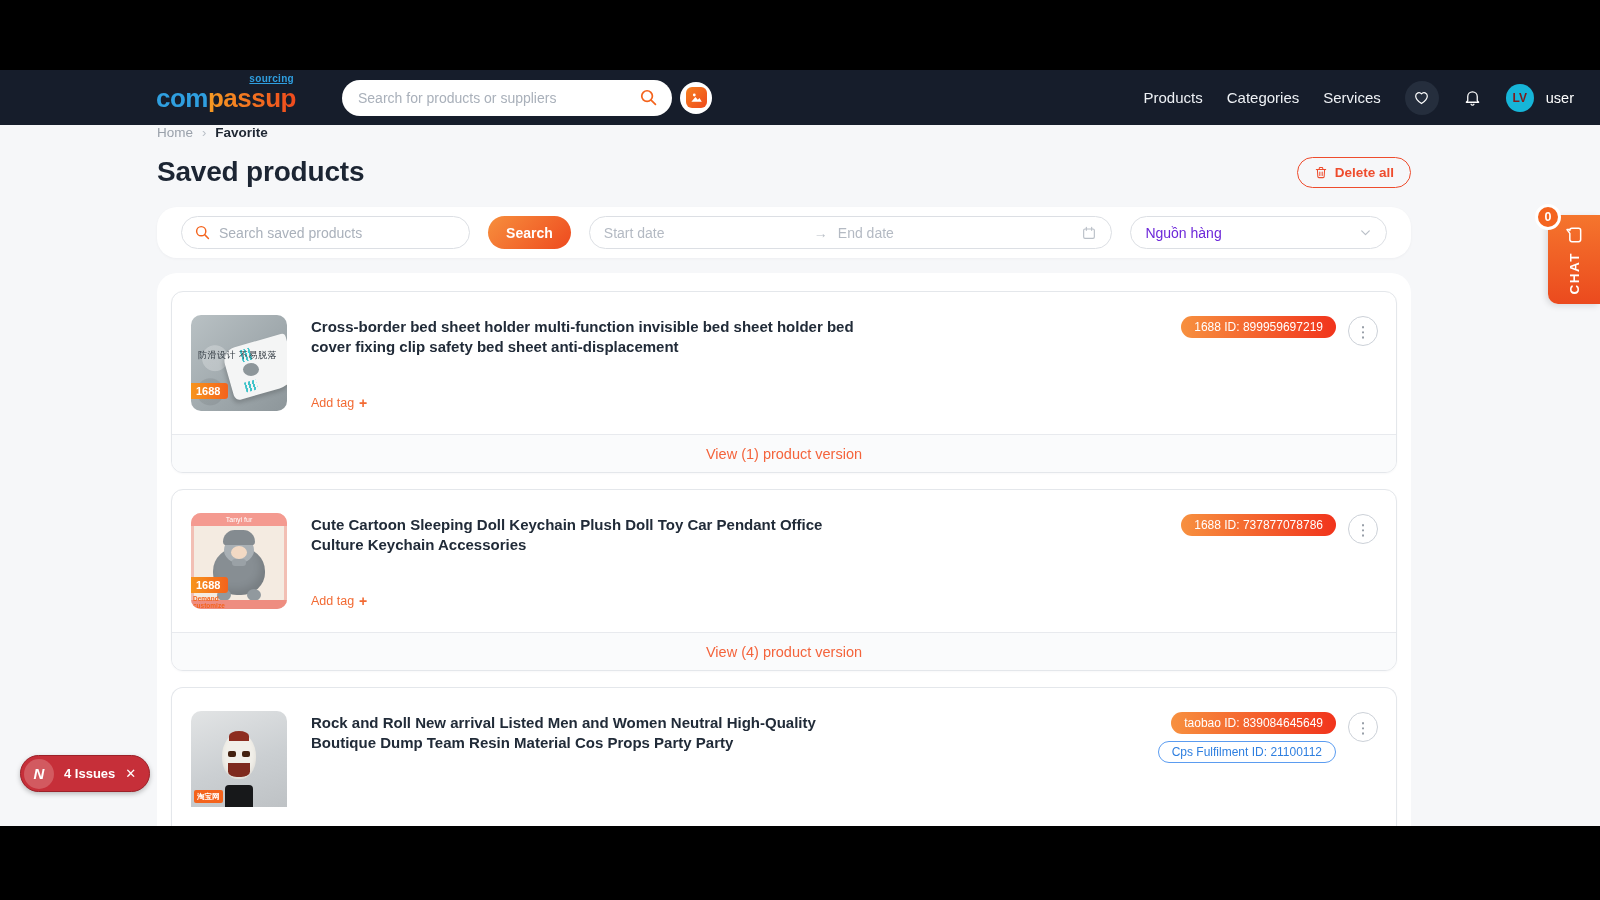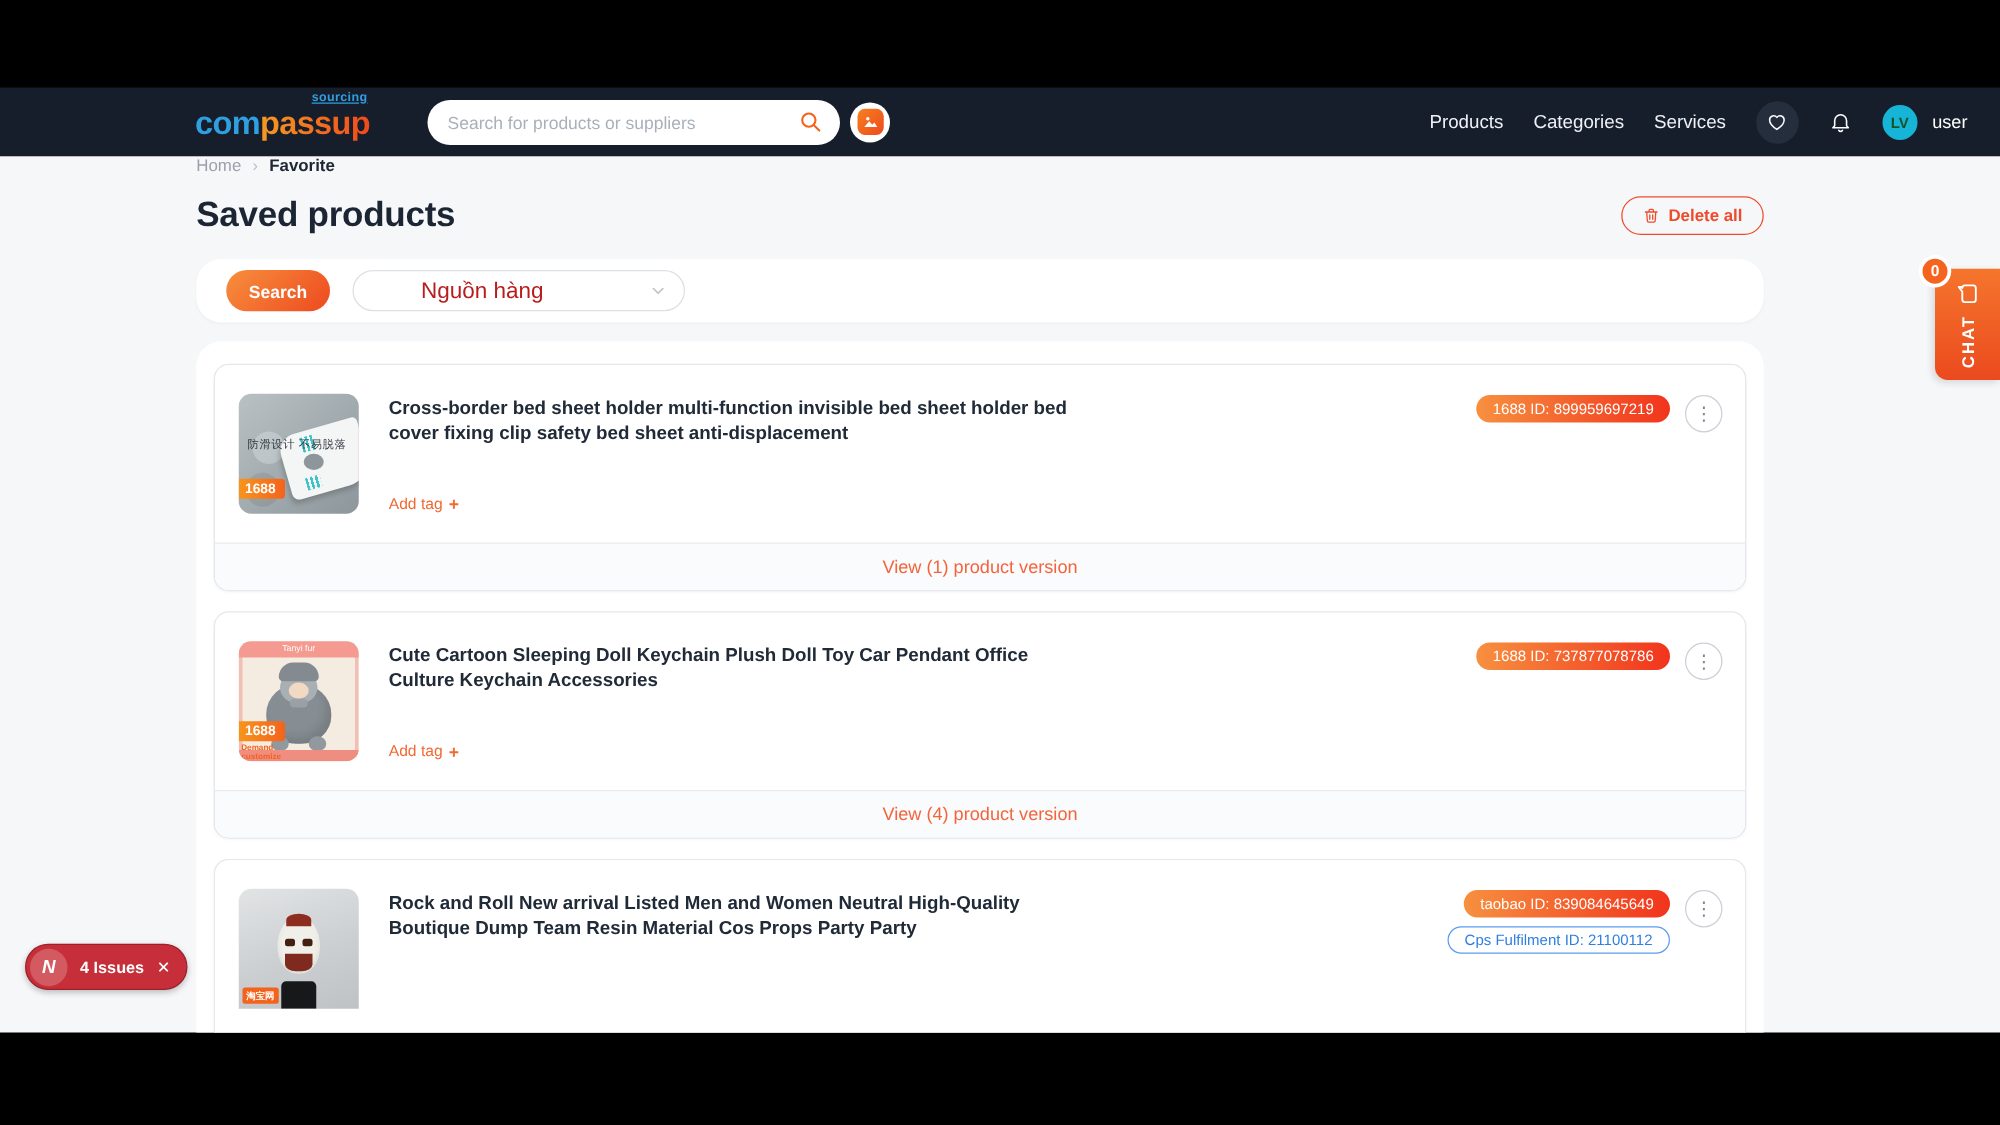--- a/index.html
+++ b/index.html
@@ -50,21 +50,21 @@
   }
   .nav-right { margin-left:auto; display:flex; align-items:center; gap:24px; }
   .nav-link { color:#eef1f5; font-size:15px; cursor:pointer; }
   .heart-circle {
     width:34px; height:34px; border-radius:50%; background:#252e3d;
     display:flex; align-items:center; justify-content:center; cursor:pointer;
   }
   .bell-btn { display:flex; align-items:center; cursor:pointer; }
   .avatar {
     width:28px; height:28px; border-radius:50%; background:#16b5d8;
-    color:#14532d; font-size:12px; font-weight:700;
+    color:#7f1d1d; font-size:12px; font-weight:700;
     display:flex; align-items:center; justify-content:center; cursor:pointer;
     margin-right:-12px;
   }
   .username { color:#fff; font-size:14.5px; }
   
   .page { height:701px; background:#f6f7f9; overflow:hidden; position:relative; }
   .container { width:1254px; margin-left:157px; }
   .breadcrumb { display:flex; align-items:center; gap:9px; padding-top:0; font-size:13.5px; }
   .bc-home { color:#9aa1ab; cursor:pointer; }
   .bc-sep { color:#b9bfc7; font-size:13px; }
@@ -101,21 +101,21 @@
   }
   .date-range { width:544px; padding:0 14px; gap:10px; }
   .date-range input {
     border:none; outline:none; font-size:14px; color:#3a4452; width:200px;
     font-family:"Liberation Sans",sans-serif; background:transparent;
   }
   .date-range input::placeholder { color:#b4bac3; }
   .date-arrow { color:#b9bfc7; font-size:14px; }
   .date-range .spacer { flex:1; }
   .source-select { width:266px; padding:0 14px; justify-content:space-between; cursor:pointer; }
-  .source-placeholder { color:#b91c1c; font-size:18px;margin-left:40px; }
+  .source-placeholder { color:#6d28d9; font-size:14px; }
   
   .cards-wrap {
     margin-top:15px; background:#fff; border-radius:20px 20px 0 0;
     padding:18px 14px 14px 14px;
   }
   .card {
     border:1px solid #e4e7eb; border-radius:12px; background:#fff;
     overflow:hidden; margin-bottom:16px;
     box-shadow:0 1px 2px rgba(20,30,50,.03);
   }
@@ -299,21 +299,38 @@
       <button class="delete-all">
         <svg width="14" height="15" viewBox="0 0 24 24">
           <path d="M4 7h16M9 7V4.8A1.3 1.3 0 0 1 10.3 3.5h3.4A1.3 1.3 0 0 1 15 4.8V7m3.2 0-.8 12.1a1.8 1.8 0 0 1-1.8 1.7H8.4a1.8 1.8 0 0 1-1.8-1.7L5.8 7" fill="none" stroke="#ee4c2d" stroke-width="1.8" stroke-linecap="round"></path>
           <path d="M10 11v6M14 11v6" stroke="#ee4c2d" stroke-width="1.8" stroke-linecap="round"></path>
         </svg>
         <span>Delete all</span>
       </button>
     </div>
 
     <div class="filter-bar">
+      <div class="pill-input saved-search">
+        <svg width="17" height="17" viewBox="0 0 20 20">
+          <circle cx="8.5" cy="8.5" r="5.4" fill="none" stroke="#f4631c" stroke-width="1.7"></circle>
+          <line x1="12.8" y1="12.8" x2="17" y2="17" stroke="#f4631c" stroke-width="1.7" stroke-linecap="round"></line>
+        </svg>
+        <input type="text" placeholder="Search saved products" style="">
+      </div>
       <button class="search-btn">Search</button>
+      <div class="pill-input date-range">
+        <input type="text" placeholder="Start date" style="">
+        <span class="date-arrow">→</span>
+        <input type="text" placeholder="End date" style="">
+        <span class="spacer"></span>
+        <svg width="16" height="16" viewBox="0 0 24 24">
+          <rect x="4" y="6" width="16" height="14" rx="2" fill="none" stroke="#b9bfc7" stroke-width="1.7"></rect>
+          <path d="M8 3.5V8M16 3.5V8" stroke="#b9bfc7" stroke-width="1.7" stroke-linecap="round"></path>
+        </svg>
+      </div>
       <div class="pill-input source-select">
         <span class="source-placeholder">Nguồn hàng</span>
         <svg width="13" height="13" viewBox="0 0 24 24">
           <path d="M5 9l7 7 7-7" fill="none" stroke="#b9bfc7" stroke-width="2.2" stroke-linecap="round" stroke-linejoin="round"></path>
         </svg>
       </div>
     </div>
 
     <div class="cards-wrap">
 

